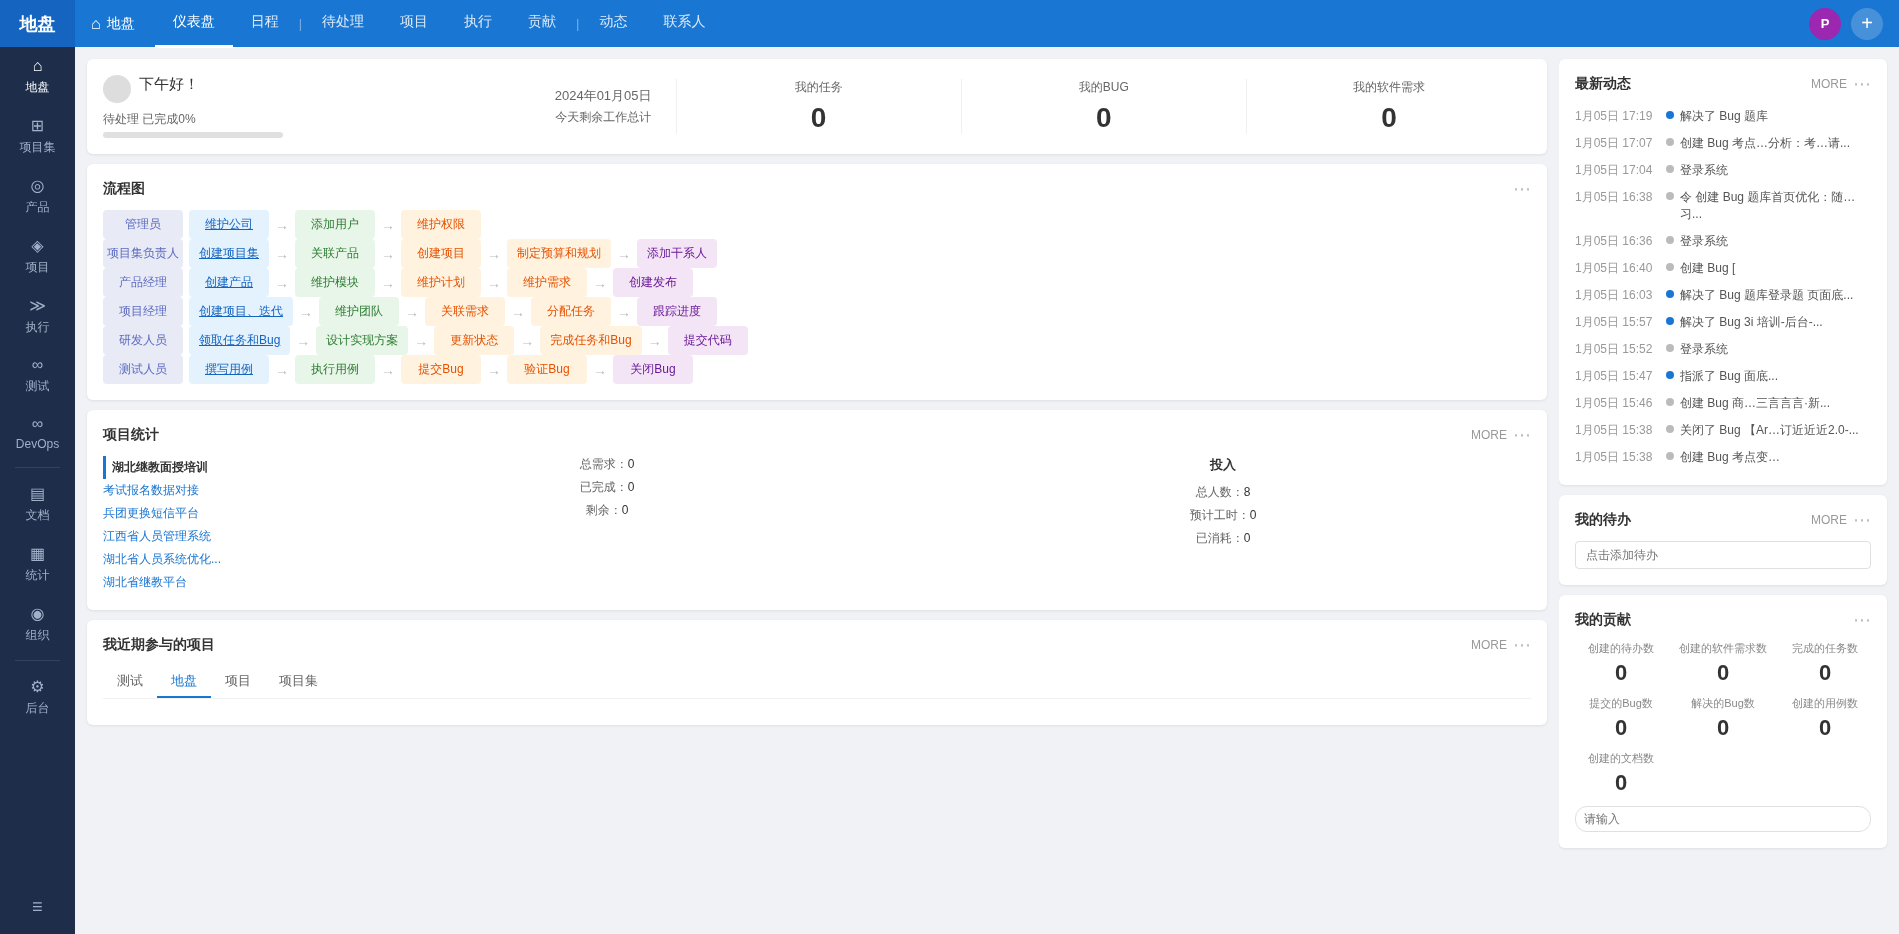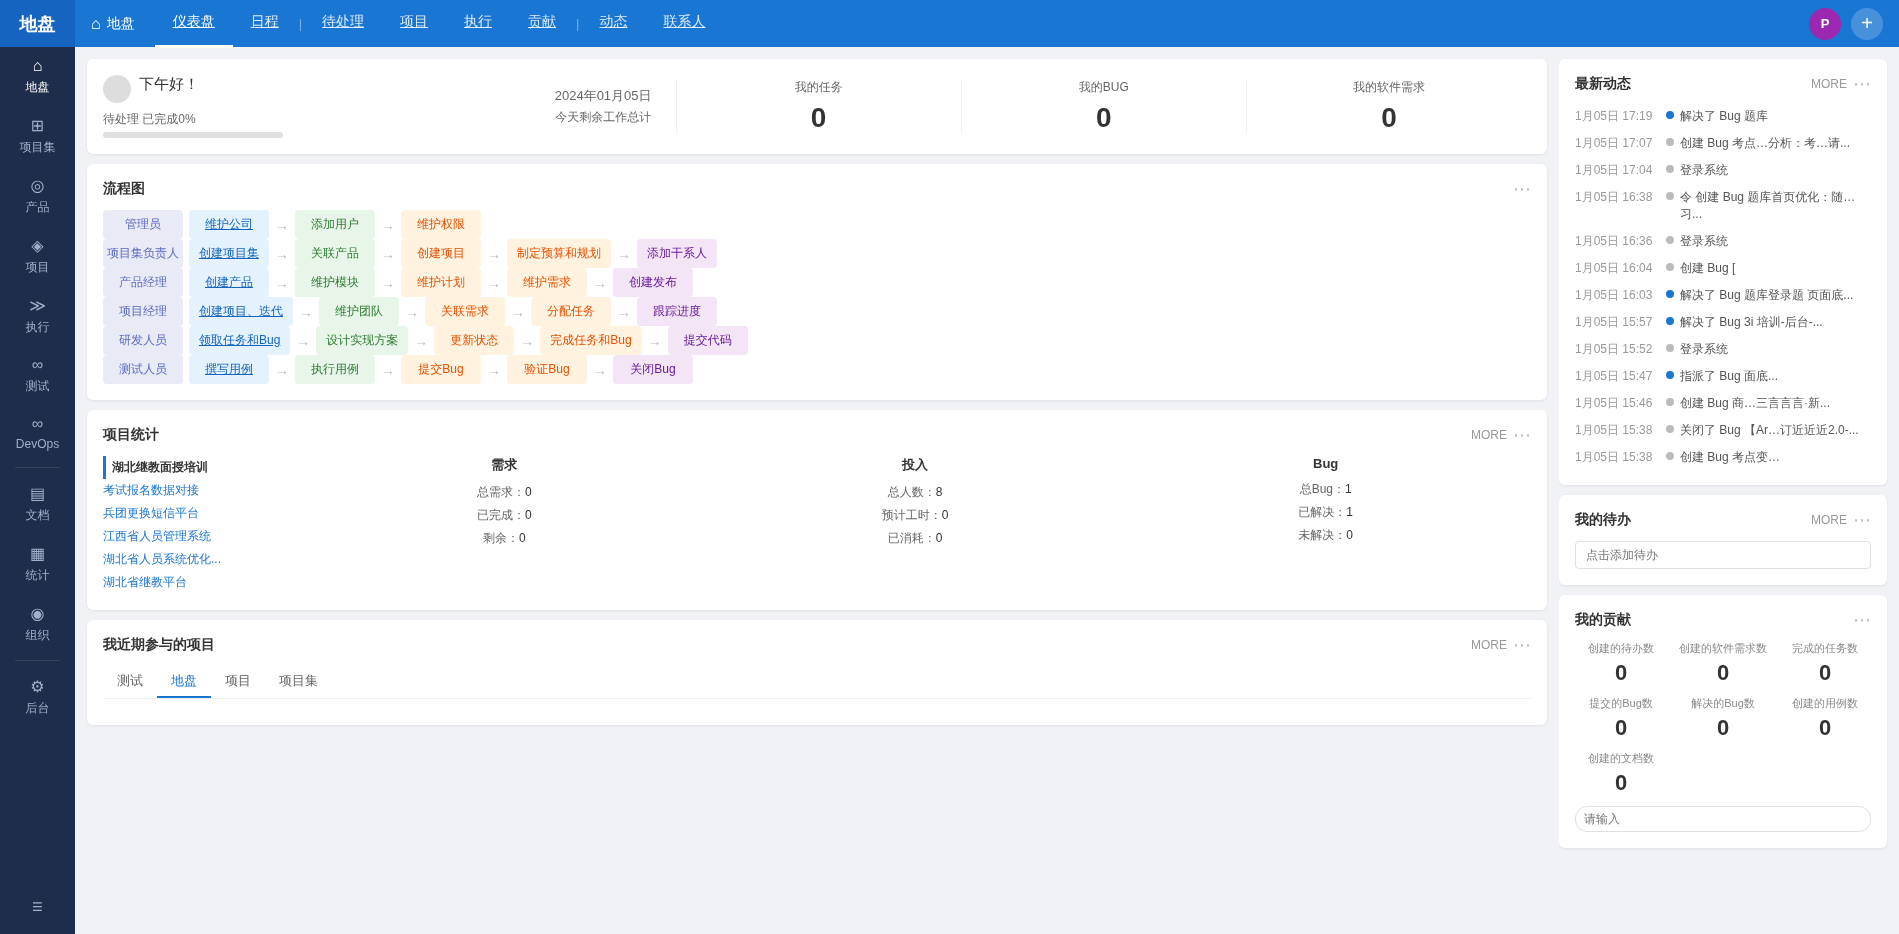--- a/index.html
+++ b/index.html
@@ -61,21 +61,20 @@
     .topnav-tabs { display: flex; align-items: center; flex: 1; }
     .topnav-tab {
       color: rgba(255,255,255,0.85);
       padding: 0 18px;
       height: 48px;
       display: flex;
       align-items: center;
       cursor: pointer;
       font-size: 14px;
       border-bottom: 3px solid transparent;
-      text-decoration: underline;
     }
     .topnav-tab.active { color: #fff; border-bottom-color: #fff; font-weight: 500; }
     .topnav-sep { color: rgba(255,255,255,0.4); margin: 0 2px; }
     .topnav-right { display: flex; align-items: center; gap: 10px; padding-right: 16px; }
     .topnav-avatar {
       width: 32px; height: 32px; border-radius: 50%;
       background: #9c27b0; color: #fff;
       display: flex; align-items: center; justify-content: center;
       font-size: 13px; font-weight: bold; cursor: pointer;
     }
@@ -399,37 +398,30 @@
           <div class="proj-list" id="proj-list">
               <div class="proj-list-item active">湖北继教面授培训</div>
               <div class="proj-list-item">考试报名数据对接</div>
               <div class="proj-list-item">兵团更换短信平台</div>
               <div class="proj-list-item">江西省人员管理系统</div>
               <div class="proj-list-item">湖北省人员系统优化...</div>
               <div class="proj-list-item">湖北省继教平台</div>
             </div>
           <div class="proj-stats-cols" id="proj-stats-cols">
               <div class="proj-stats-col">
-                <div class="proj-stats-col-title">需求</div>
                 <div class="proj-stat-row">总需求：<span>0</span></div>
                 <div class="proj-stat-row">已完成：<span>0</span></div>
                 <div class="proj-stat-row">剩余：<span>0</span></div>
               </div>
               <div class="proj-stats-col">
                 <div class="proj-stats-col-title">投入</div>
                 <div class="proj-stat-row">总人数：<span>8</span></div>
                 <div class="proj-stat-row">预计工时：<span>0</span></div>
                 <div class="proj-stat-row">已消耗：<span>0</span></div>
               </div>
-              <div class="proj-stats-col">
-                <div class="proj-stats-col-title">Bug</div>
-                <div class="proj-stat-row">总Bug：<span>1</span></div>
-                <div class="proj-stat-row">已解决：<span>1</span></div>
-                <div class="proj-stat-row">未解决：<span>0</span></div>
-              </div>
             </div>
         </div>
       </div>
 
       <div class="card">
         <div class="card-header">
           <span class="card-title">我近期参与的项目</span>
           <div class="card-more">
             <span>MORE</span>
             <span class="card-dots">⋯</span>
@@ -475,21 +467,21 @@
               <span class="activity-time">1月05日 16:38</span>
               <span class="activity-dot"></span>
               <span class="activity-text">令 创建 Bug 题库首页优化：随…习...</span>
             </div>
             <div class="activity-item">
               <span class="activity-time">1月05日 16:36</span>
               <span class="activity-dot"></span>
               <span class="activity-text">登录系统</span>
             </div>
             <div class="activity-item">
-              <span class="activity-time">1月05日 16:04</span>
+              <span class="activity-time">1月05日 16:40</span>
               <span class="activity-dot"></span>
               <span class="activity-text">创建 Bug [</span>
             </div>
             <div class="activity-item">
               <span class="activity-time">1月05日 16:03</span>
               <span class="activity-dot blue"></span>
               <span class="activity-text">解决了 Bug 题库登录题 页面底...</span>
             </div>
             <div class="activity-item">
               <span class="activity-time">1月05日 15:57</span>

